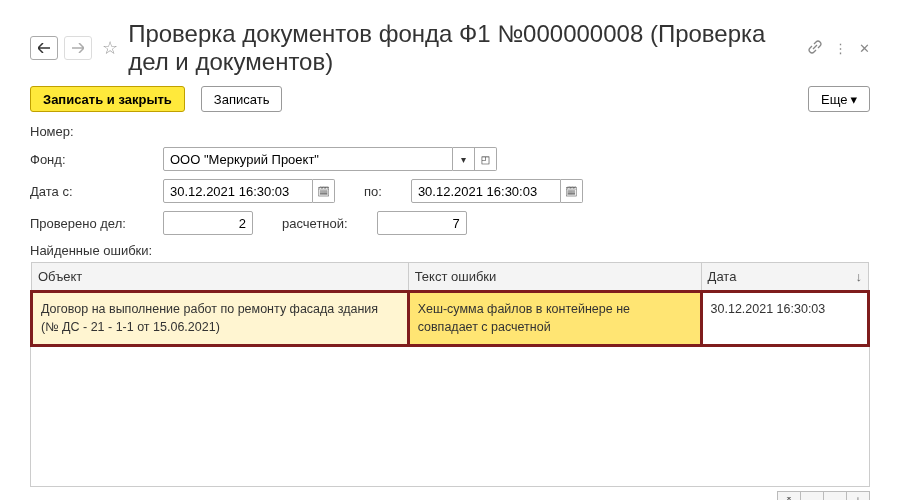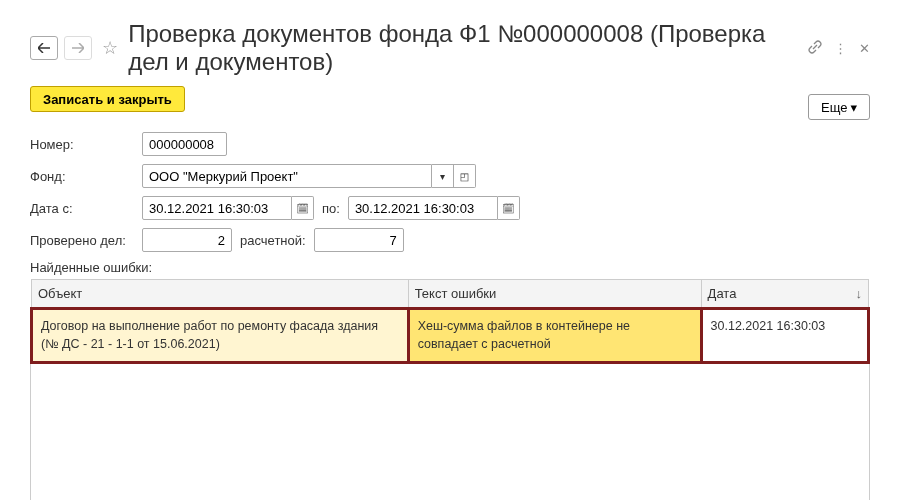--- a/index.html
+++ b/index.html
@@ -9,23 +9,23 @@
     .nav-btn { width: 28px; height: 24px; border: 1px solid #aaa; background: #fff; border-radius: 3px; display: flex; align-items: center; justify-content: center; cursor: pointer; }
     .nav-btn.disabled { opacity: 0.4; }
     .star-icon { font-size: 18px; color: #999; margin: 0 4px; }
     .title { font-size: 24px; font-weight: normal; flex: 1; }
     .header-right { display: flex; gap: 12px; align-items: center; color: #888; }
     .header-right span { cursor: pointer; }
     
     .toolbar { display: flex; gap: 16px; margin-bottom: 12px; align-items: flex-start; }
     .btn { padding: 4px 12px; border: 1px solid #999; background: #fff; border-radius: 3px; cursor: pointer; font-size: 13px; height: 26px; }
     .btn-primary { background: #ffe93b; border-color: #c0a000; font-weight: bold; }
-    .btn-more { margin-left: auto; display: flex; align-items: center; gap: 3px; margin-top: 8px; }
+    .btn-more { margin-left: auto; display: flex; align-items: center; gap: 3px; }
     
-    .form-row { display: flex; align-items: center; margin-bottom: 8px; gap: 2px; }
+    .form-row { display: flex; align-items: center; margin-bottom: 8px; gap: 23px; }
     .form-label { width: 110px; }
     .input { border: 1px solid #aaa; padding: 3px 6px; height: 24px; font-size: 13px; border-radius: 2px; }
     .input-num { width: 85px; text-align: left; }
     .input-fund { width: 290px; }
     .input-date { width: 150px; }
     .input-count { width: 90px; text-align: right; }
     .input-btn { width: 22px; height: 24px; border: 1px solid #aaa; border-left: none; background: #fff; display: flex; align-items: center; justify-content: center; cursor: pointer; font-size: 10px; }
     .input-group { display: flex; }
     .input-group .input { border-radius: 2px 0 0 2px; }
     .input-group .input-btn:last-child { border-radius: 0 2px 2px 0; }
@@ -70,29 +70,29 @@
           <path d="M5 9 L9 5 M6 4 L8 2 A2 2 0 0 1 12 6 L10 8 M8 10 L6 12 A2 2 0 0 1 2 8 L4 6" stroke="#888" stroke-width="1.3" fill="none"></path>
         </svg>
     </span>
     <span>⋮</span>
     <span>✕</span>
   </div>
 </div>
 
 <div class="toolbar">
   <button class="btn btn-primary">Записать и закрыть</button>
+  <button class="btn">Записать</button>
   <button class="btn btn-more">
     <span>Еще</span>
     <span>▾</span>
   </button>
 </div>
 
 <div class="form-row">
   <span class="form-label">Номер:</span>
-  <input class="input input-num" value="000000008" style="">
 </div>
 
 <div class="form-row">
   <span class="form-label">Фонд:</span>
   <div class="input-group">
     <input class="input input-fund" value="ООО &quot;Меркурий Проект&quot;" style="">
     <div class="input-btn">
         <span>▾</span>
       </div>
     <div class="input-btn">

